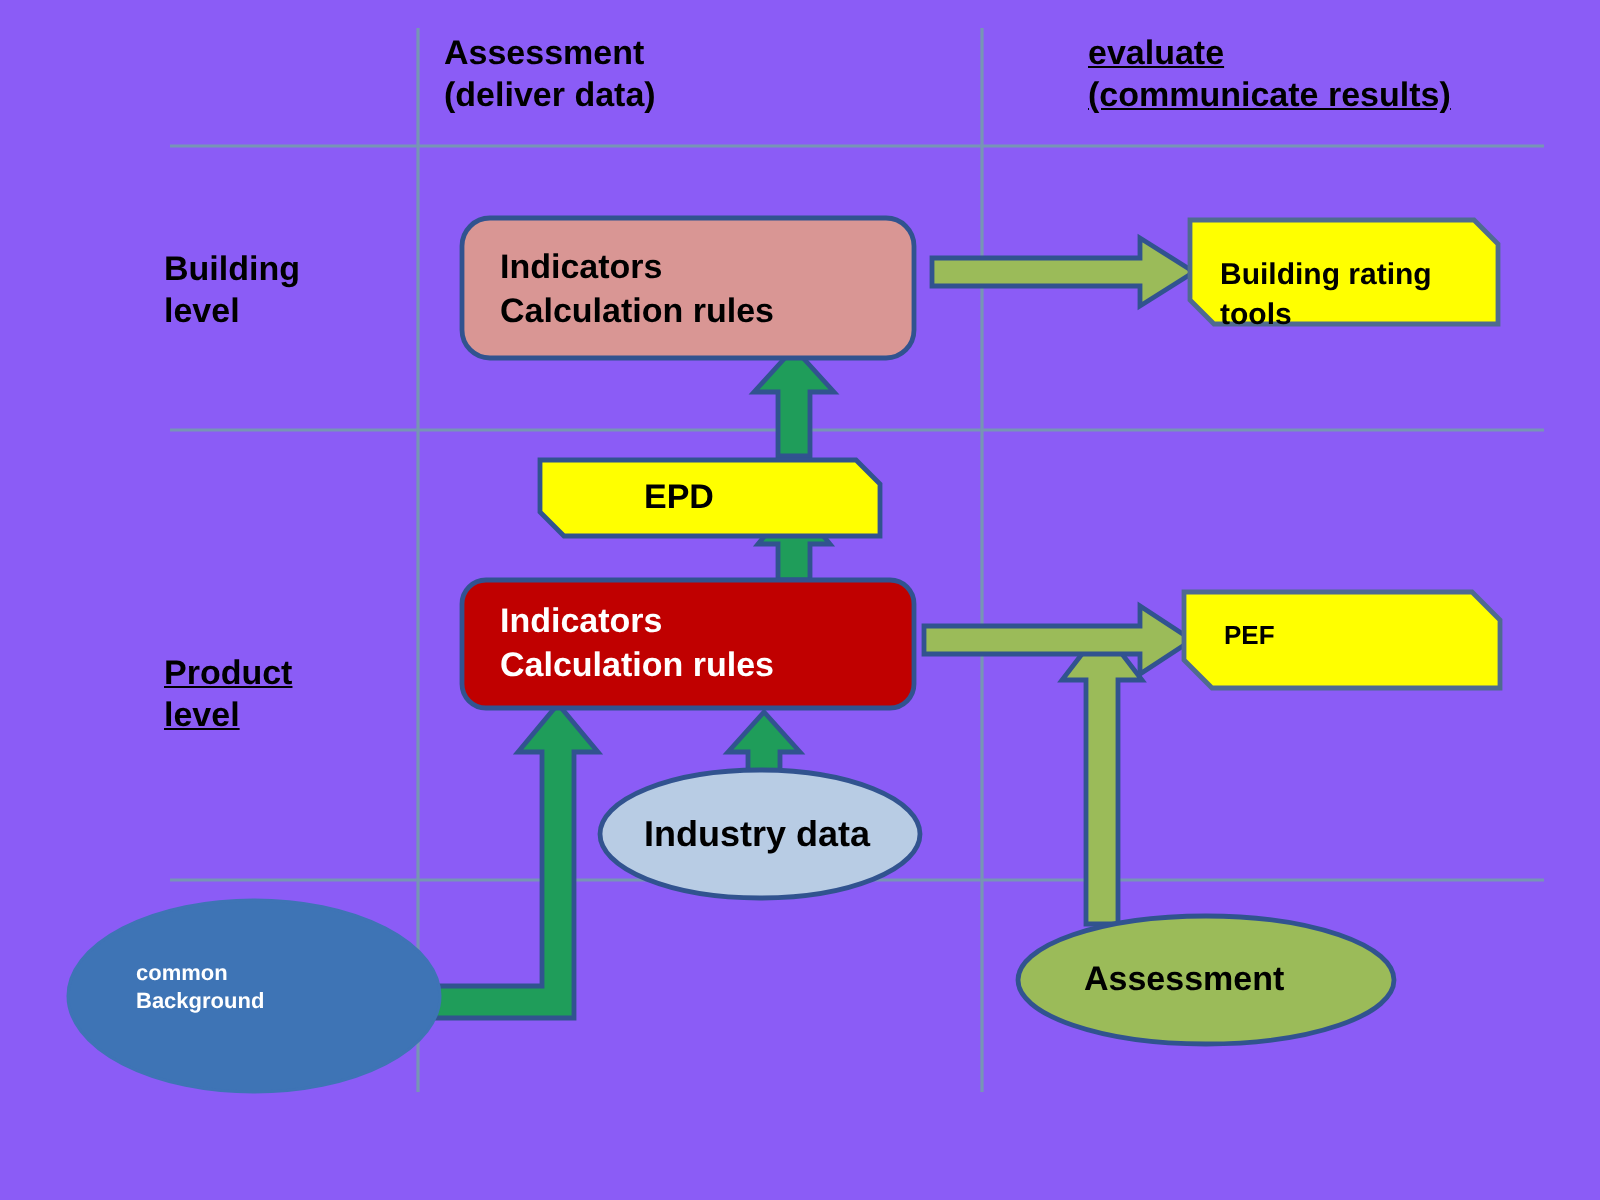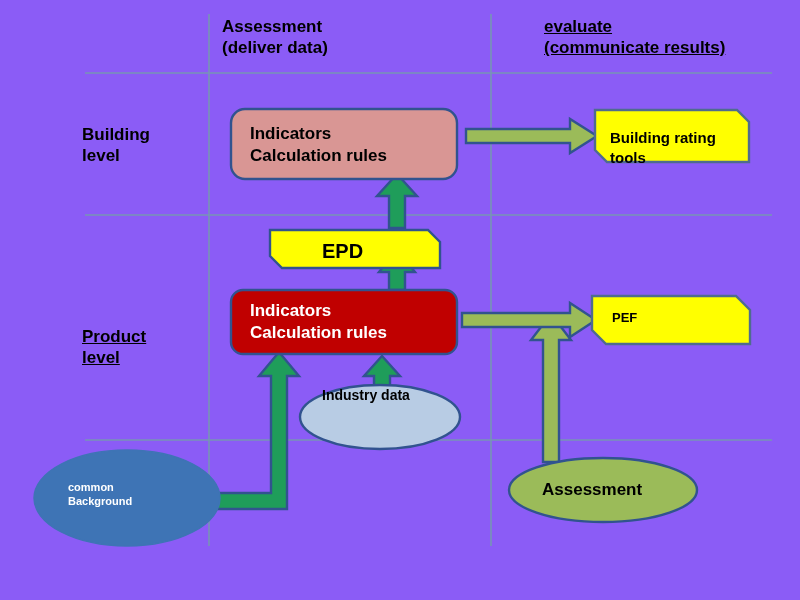--- a/index.html
+++ b/index.html
@@ -205,27 +205,27 @@
 
   <div class="lbl row-header" style="left:82px; top:303px;text-decoration:underline;">Product
 level</div>
 
   <div class="node-text nt-dark" style="left:250px; top:123px; font-size:17px;">Indicators
 Calculation rules</div>
 
   <div class="node-text nt-dark" style="left:610px; top:128px; font-size:15px;">Building rating
 tools</div>
 
-  <div class="node-text nt-dark" style="left:322px; top:238px; font-size:20px;">EPD</div>
+  <div class="node-text nt-dark" style="left:322px; top:238px; font-size:17px;">EPD</div>
 
   <div class="node-text nt-light" style="left:250px; top:300px; font-size:17px;">Indicators
 Calculation rules</div>
 
   <div class="node-text nt-dark" style="left:612px; top:310px; font-size:13px;">PEF</div>
 
-  <div class="node-text nt-dark" style="left:322px; top:386px; font-size:14px;">Industry data</div>
+  <div class="node-text nt-dark" style="left:322px; top:406px; font-size:18px;">Industry data</div>
 
   <div class="node-text nt-light" style="left:68px; top:480px; font-size:11px;">common
 Background</div>
 
   <div class="node-text nt-dark" style="left:542px; top:479px; font-size:17px;">Assessment</div>
 
 </div>
 
 </body></html>

